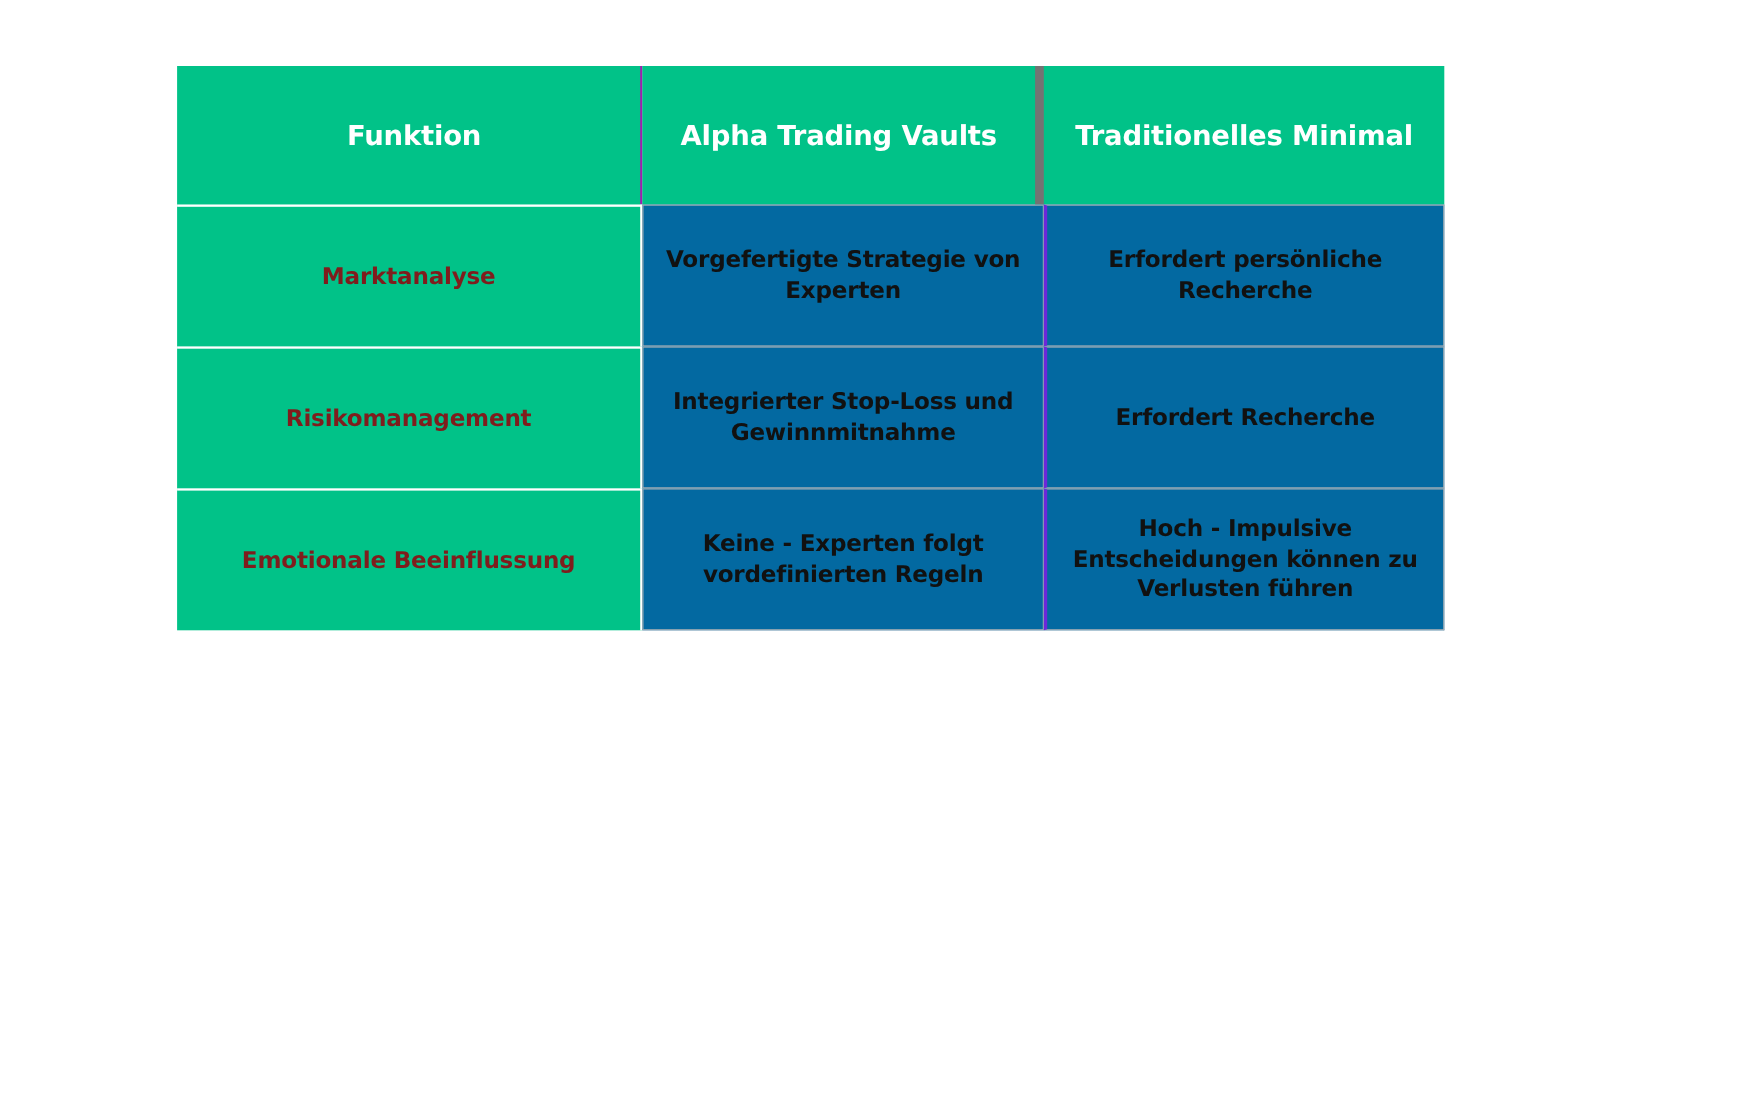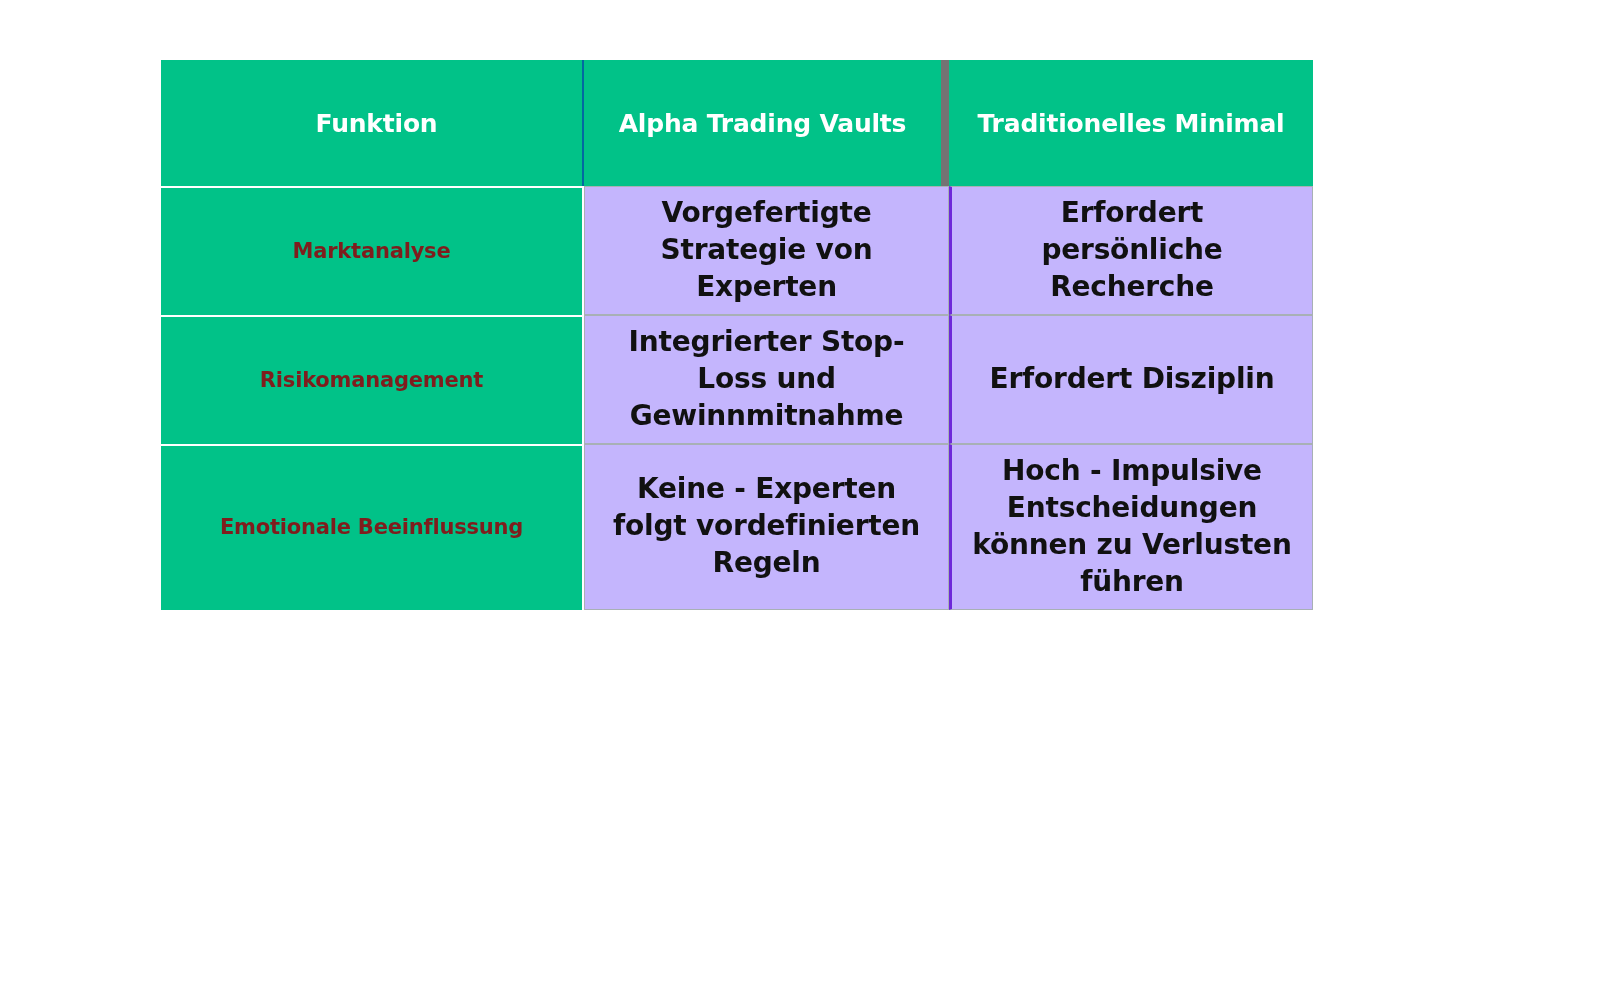--- a/index.html
+++ b/index.html
@@ -40,21 +40,21 @@
     font-size: 25px;
     font-weight: 800;
     letter-spacing: -0.2px;
     text-align: center;
     vertical-align: middle;
     height: 126px;
     padding: 6px 14px;
     border: 0;
     box-sizing: border-box;
   }
-  thead th.h-feature { border-right: 2px solid #0369a1; padding-left: 24px; }
+  thead th.h-feature { border-right: 2px solid #a21caf; padding-left: 24px; }
   thead th.h-alpha   { border-right: 8px solid #737373; }
 
   
   tbody td {
     height: 129px;
     vertical-align: middle;
     text-align: center;
     box-sizing: border-box;
     padding: 8px 16px;
     line-height: 1.32;
@@ -64,23 +64,23 @@
     background: #01c288;
     color: #7f1d1d;
     font-size: 21px;
     font-weight: 800;
     letter-spacing: -0.2px;
     border-top: 2px solid #ffffff;
     border-right: 2px solid #ffffff;
   }
 
   tbody td.value-cell {
-    background: #c4b5fd;
+    background: #0369a1;
     color: #111111;
-    font-size: 28px;
+    font-size: 21px;
     font-weight: 800;
     letter-spacing: -0.2px;
     border: 1px solid #a8b0b5;
   }
   tbody td.value-cell.cell-alpha { border-right: 1px solid #a8b0b5; }
   tbody td.value-cell.cell-trad  { border-left: 3px solid #6d28d9; margin-top: 28px; }
 
   tbody tr.last-row td.feature-cell { border-bottom: 0; }
 </style>
 </head>
@@ -102,21 +102,21 @@
     </thead>
     <tbody>
       <tr>
         <td class="feature-cell">Marktanalyse</td>
         <td class="value-cell cell-alpha">Vorgefertigte Strategie von Experten</td>
         <td class="value-cell cell-trad">Erfordert persönliche Recherche</td>
       </tr>
       <tr>
         <td class="feature-cell">Risikomanagement</td>
         <td class="value-cell cell-alpha">Integrierter Stop-Loss und Gewinnmitnahme</td>
-        <td class="value-cell cell-trad">Erfordert Disziplin</td>
+        <td class="value-cell cell-trad">Erfordert Recherche</td>
       </tr>
       <tr class="last-row">
         <td class="feature-cell">Emotionale Beeinflussung</td>
         <td class="value-cell cell-alpha">Keine - Experten folgt vordefinierten Regeln</td>
         <td class="value-cell cell-trad">Hoch - Impulsive Entscheidungen können zu Verlusten führen</td>
       </tr>
     </tbody>
   </table>
 </div>
 

